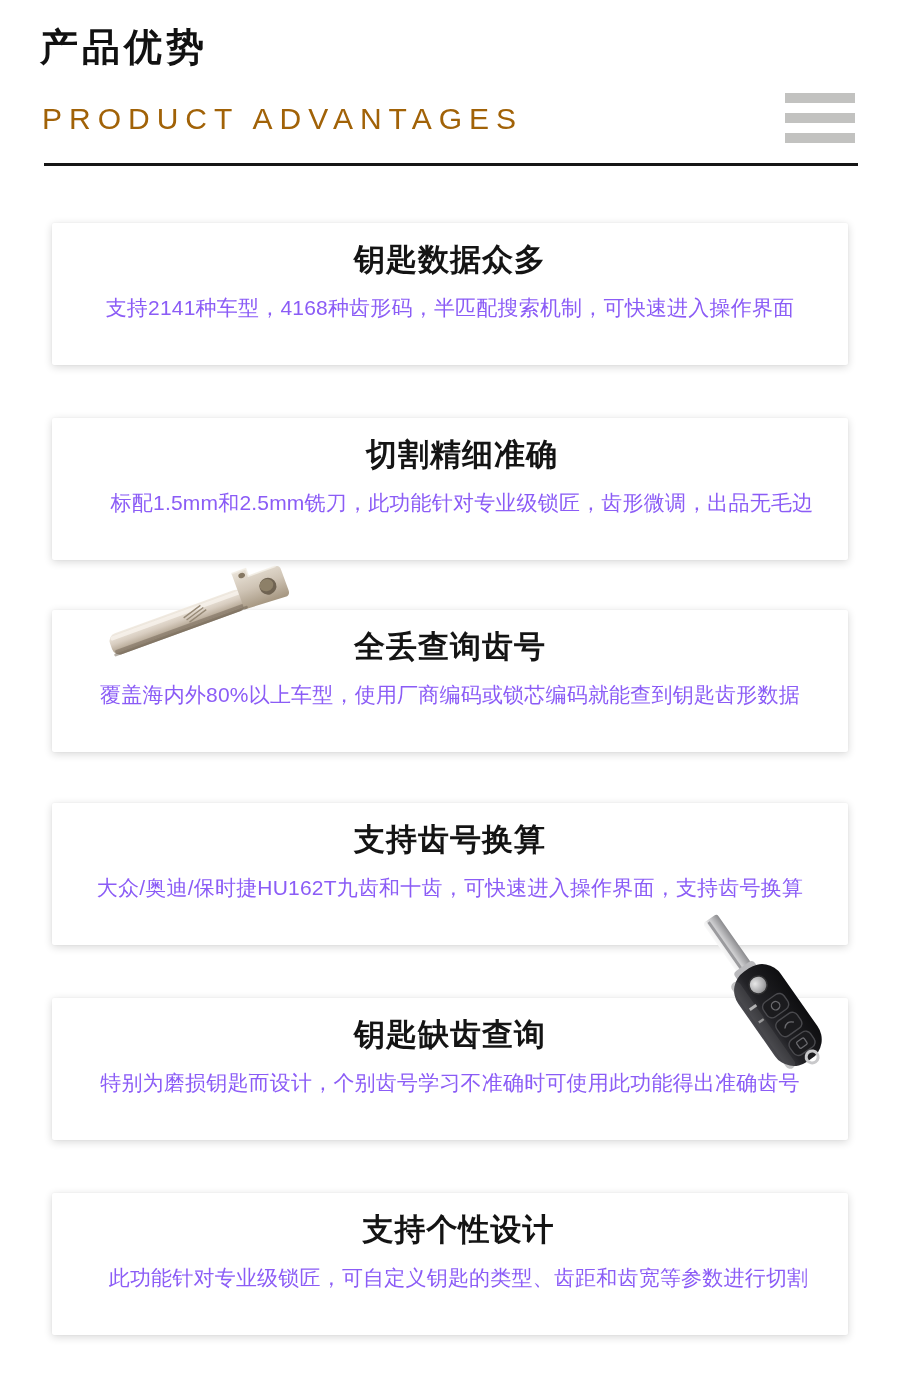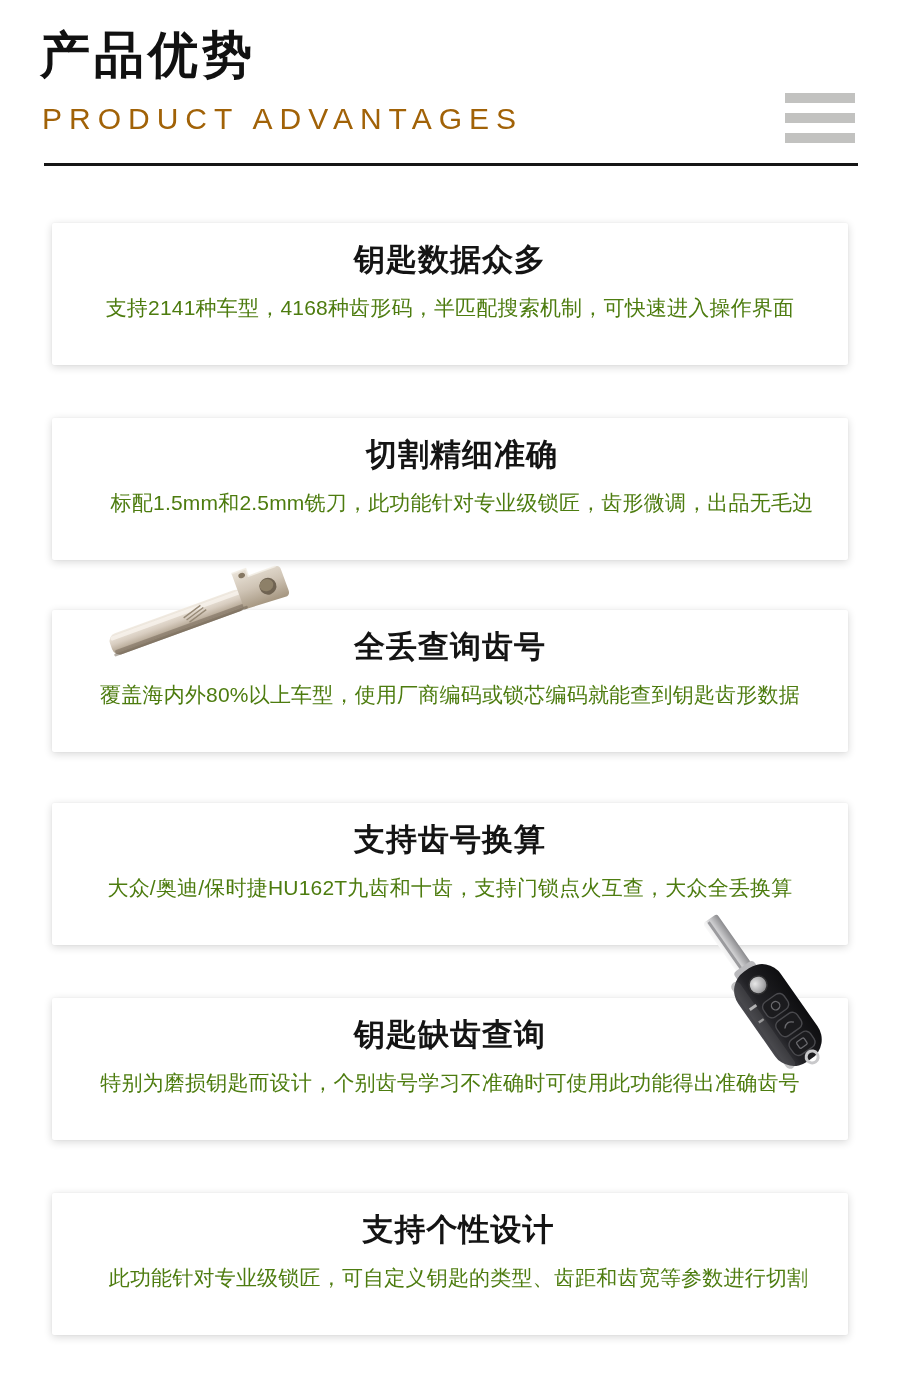--- a/index.html
+++ b/index.html
@@ -13,21 +13,21 @@
     width: 900px;
     height: 1378px;
     background: #ffffff;
     overflow: hidden;
   }
 
   
   .hdr-title-cn {
     position: absolute;
     left: 40px; top: 22px;
-    font-size: 50px;
+    font-size: 38px;
     font-weight: 800;
     letter-spacing: 4px;
     color: #111111;
   }
   .hdr-title-en {
     position: absolute;
     left: 42px; top: 102px;
     font-size: 30px;
     font-weight: 400;
     letter-spacing: 7px;
@@ -68,21 +68,21 @@
     margin-top: 16px;
     font-size: 31px;
     font-weight: 700;
     color: #141414;
     letter-spacing: 1px;
   }
   .card-desc {
     margin-top: 13px;
     font-size: 21px;
     font-weight: 400;
-    color: #4d7c0f;
+    color: #8b5cf6;
     letter-spacing: 0.2px;
   }
   .card1 { top: 223px; }
   .card2 { top: 418px; padding-left: 24px; }
   .card3 { top: 610px; }
   .card4 { top: 803px; }
   .card5 { top: 998px; }
   .card6 { top: 1193px; padding-left: 17px; }
 
   
@@ -123,21 +123,21 @@
     <div class="card-desc">标配1.5mm和2.5mm铣刀，此功能针对专业级锁匠，齿形微调，出品无毛边</div>
   </div>
 
   <div class="card card3">
     <div class="card-title">全丢查询齿号</div>
     <div class="card-desc">覆盖海内外80%以上车型，使用厂商编码或锁芯编码就能查到钥匙齿形数据</div>
   </div>
 
   <div class="card card4">
     <div class="card-title">支持齿号换算</div>
-    <div class="card-desc">大众/奥迪/保时捷HU162T九齿和十齿，支持门锁点火互查，大众全丢换算</div>
+    <div class="card-desc">大众/奥迪/保时捷HU162T九齿和十齿，可快速进入操作界面，支持齿号换算</div>
   </div>
 
   <div class="card card5">
     <div class="card-title">钥匙缺齿查询</div>
     <div class="card-desc">特别为磨损钥匙而设计，个别齿号学习不准确时可使用此功能得出准确齿号</div>
   </div>
 
   <div class="card card6">
     <div class="card-title">支持个性设计</div>
     <div class="card-desc">此功能针对专业级锁匠，可自定义钥匙的类型、齿距和齿宽等参数进行切割</div>

